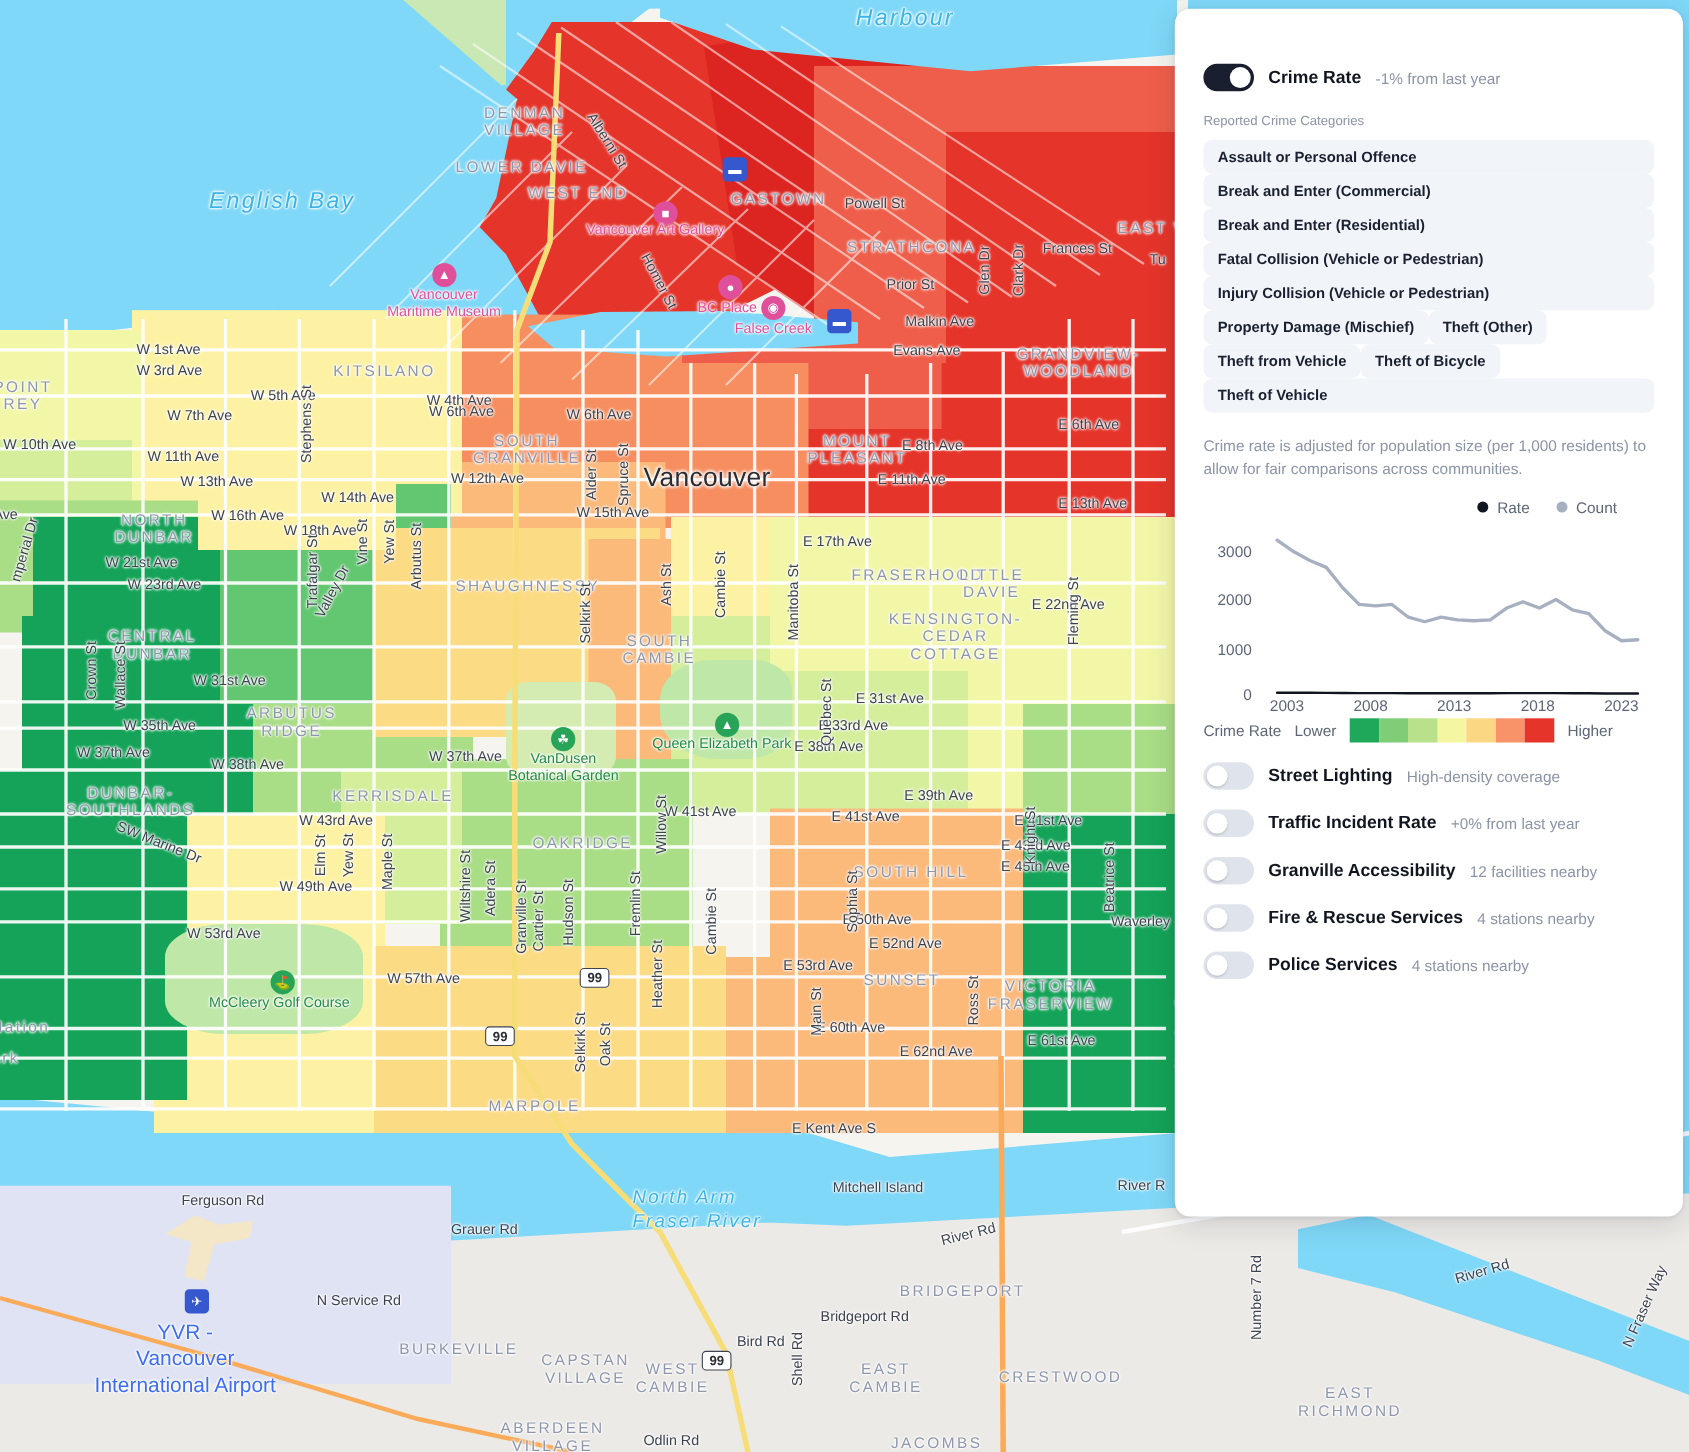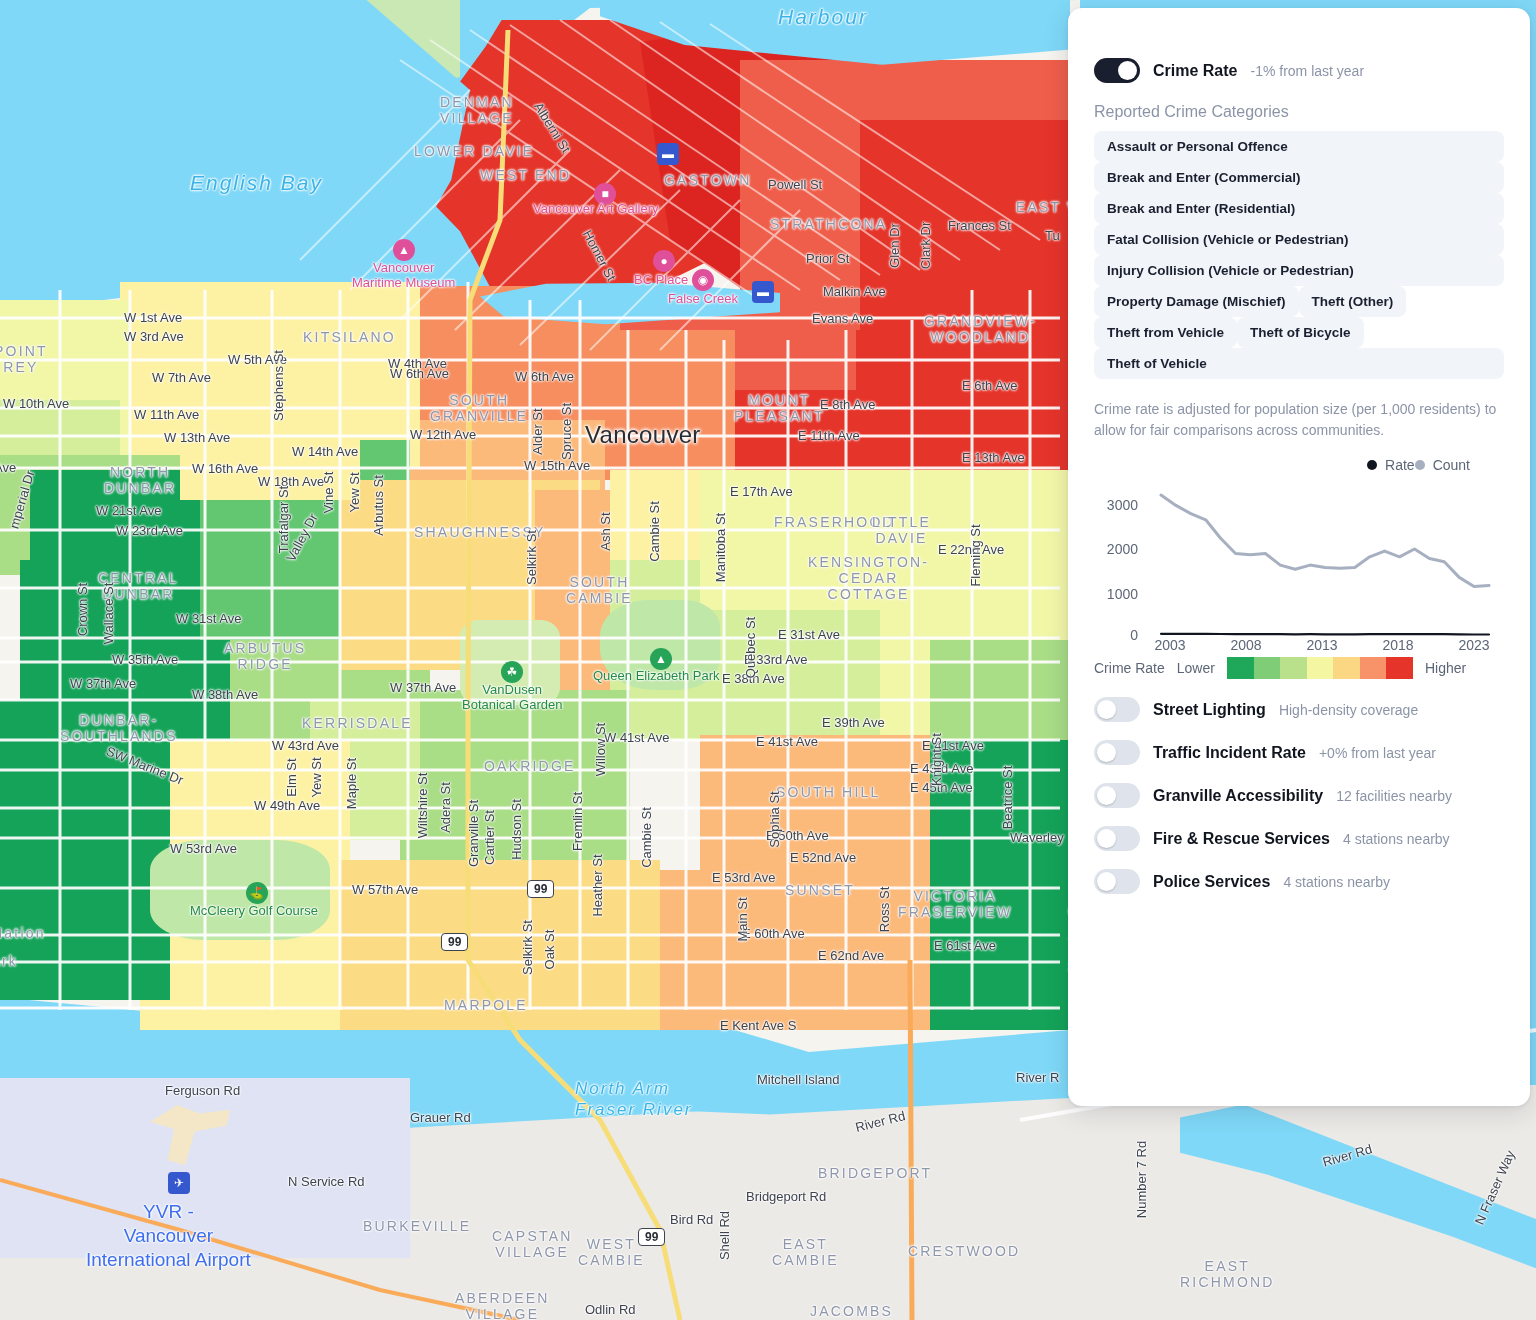--- a/index.html
+++ b/index.html
@@ -82,30 +82,30 @@
   .sw.off { background:#dfe4ec; }
   .sw i { position:absolute; top:3px; width:19px; height:19px; border-radius:50%;
           background:#fff; box-shadow:0 1px 2px rgba(0,0,0,.2); }
   .sw.on  i { left:24px; }
   .sw.off i { left:3px; }
   .tg-label { font-size:16px; font-weight:700; color:#11151f; }
   .tg-meta  { font-size:14px; color:#8b94a7; }
 
   #crimeToggle { margin-top:26px; }
 
-  .sec-label { margin-top:20px; font-size:16px; color:#8b94a7; }
+  .sec-label { margin-top:20px; font-size:12px; color:#8b94a7; }
   .chips { margin-top:10px; display:flex; flex-wrap:wrap; gap:0; }
   .chip {
     background:#f1f4f9; border-radius:8px; padding:8px 13px;
     font-size:13.5px; font-weight:700; color:#1b2030; cursor:pointer;
   }
 
   .note { margin-top:20px; font-size:14px; color:#8b94a7; line-height:1.5; }
 
-  .legend-row { margin-top:16px; display:flex; justify-content:flex-end; 
+  .legend-row { margin-top:16px; display:flex; justify-content:flex-end; gap:24px;
     padding-right:34px; align-items:center; }
   .lg { display:flex; align-items:center; gap:8px; font-size:14px; color:#5d6677; }
   .lg .dot { width:10px; height:10px; border-radius:50%; }
 
   
   #chart { margin-top:4px; position:relative; height:170px; }
   .yt { position:absolute; right:0; font-size:14px; color:#5d6677; text-align:right;
         width:44px; transform:translateY(-50%); }
   .xt { position:absolute; font-size:14px; color:#5d6677; transform:translateX(-50%);
         top:160px; }

